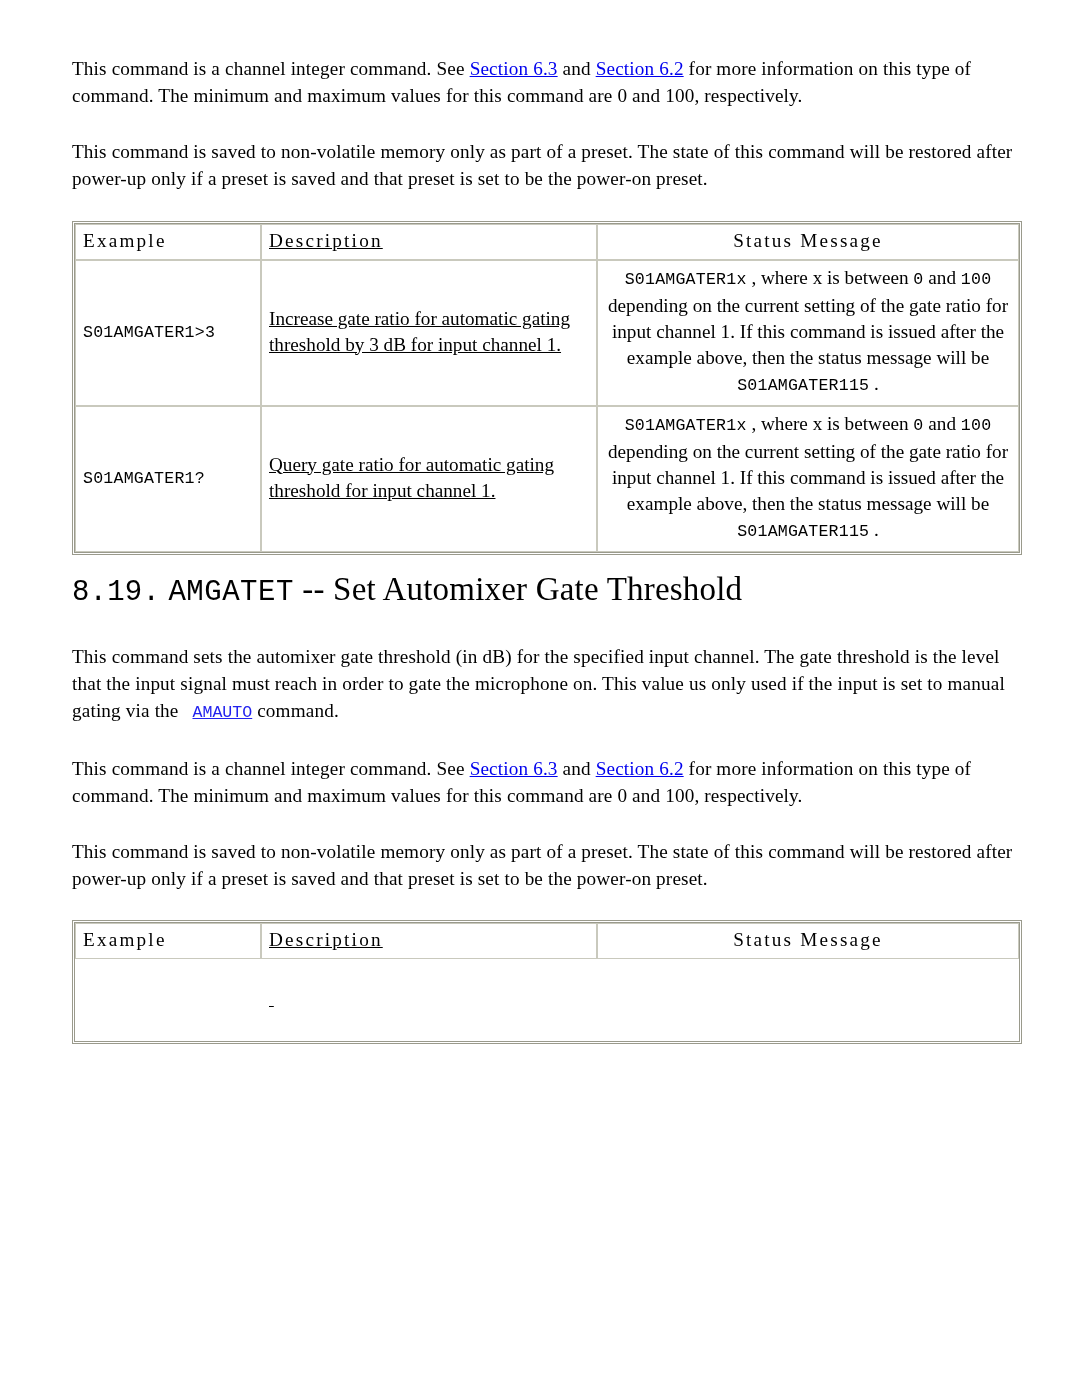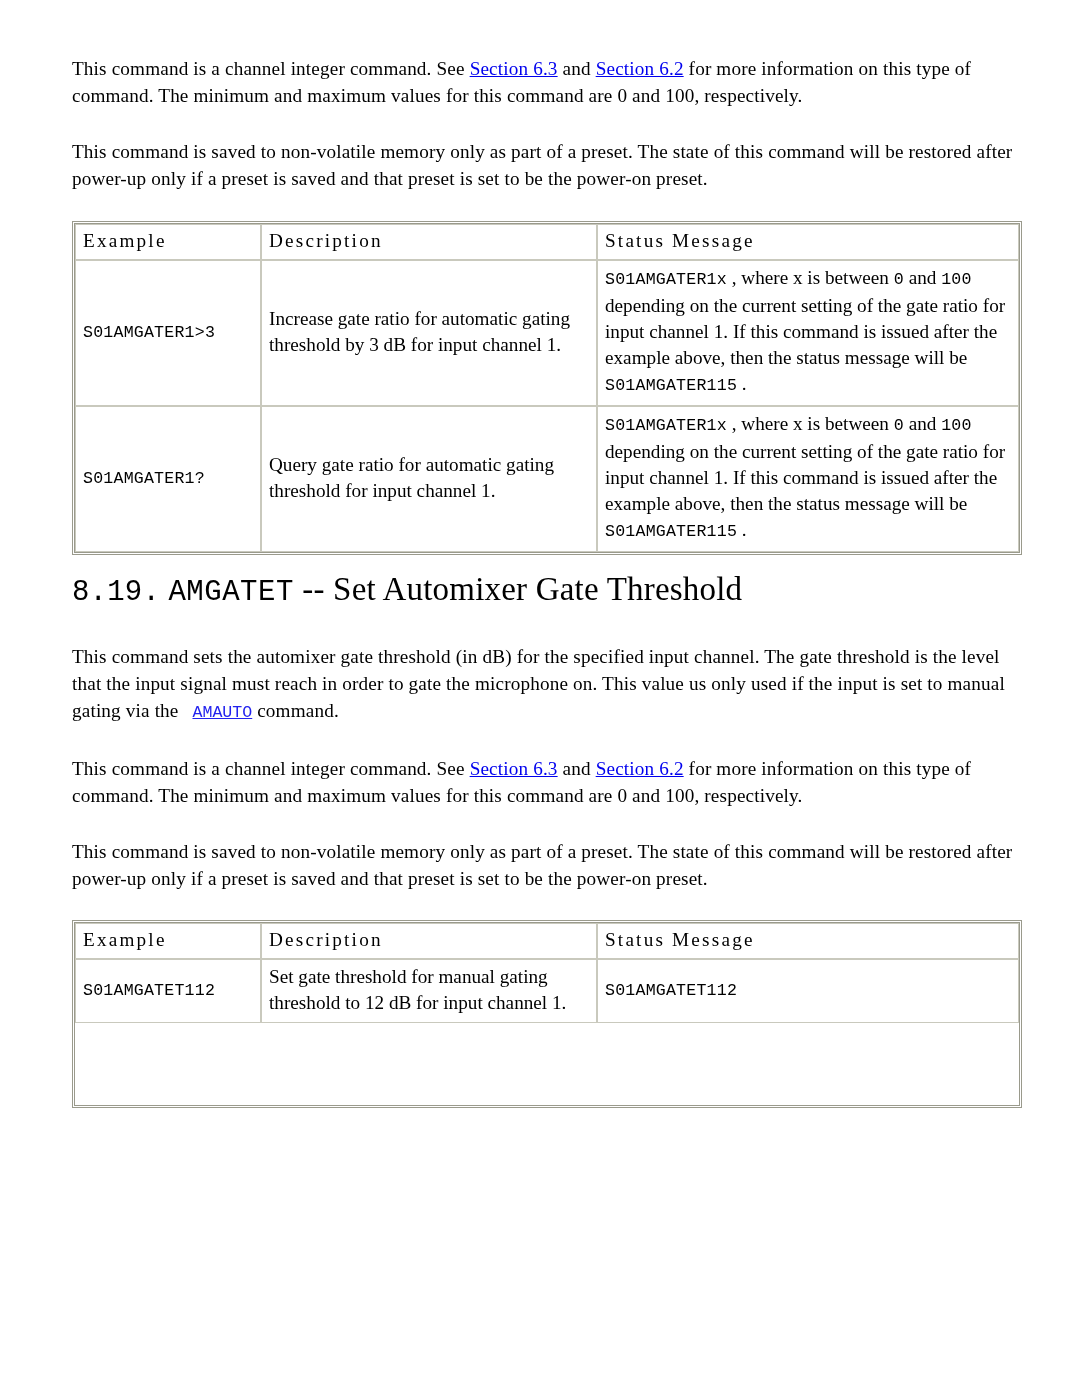--- a/index.html
+++ b/index.html
@@ -87,22 +87,22 @@
     font-size: 19.2px;
     line-height: 26px;
     background: #ffffff;
   }
   table.ex-table tr.head-row td {
     vertical-align: middle;
     padding-top: 3px;
     padding-bottom: 5px;
   }
   table.ex-table td.col-example { width: 170px; }
-  table.ex-table td.col-desc    { width: 320px; }
-  table.ex-table td.col-status  { width: auto; }
+  table.ex-table td.col-desc    { width: 320px; text-decoration: underline; }
+  table.ex-table td.col-status  { width: auto; text-align: center; }
 
   .hdr {
     font-size: 19.2px;
     letter-spacing: 2.2px;
   }
   td .cellmono {
     font-family: "Liberation Mono", "DejaVu Sans Mono", monospace;
     font-size: 16.6px;
     letter-spacing: 0.2px;
   }
@@ -163,25 +163,20 @@
   <p class="para">This command is saved to non-volatile memory only as part of a preset. The state of this command will be restored after power-up only if a preset is saved and that preset is set to be the power-on preset.</p>
 
   <div class="table-wrap">
   <table class="ex-table">
     <tbody>
             <tr class="head-row">
       <td class="col-example"><span class="hdr">Example</span></td>
       <td class="col-desc"><span class="hdr">Description</span></td>
       <td class="col-status"><span class="hdr">Status Message</span></td>
     </tr>
-    <tr>
-      <td class="col-example"><span class="cellmono">S01AMGATET112</span></td>
-      <td class="col-desc"><span class="celltext">Set gate threshold for manual gating threshold to 12 dB for input channel 1.</span></td>
-      <td class="col-status"><span class="cellmono">S01AMGATET112</span><span class="celltext"></span></td>
-    </tr>
     <tr class="empty-row">
       <td class="col-example">&nbsp;</td>
       <td class="col-desc">&nbsp;</td>
       <td class="col-status">&nbsp;</td>
     </tr>
   </tbody>
         </table>
   </div>
 
  </div>

